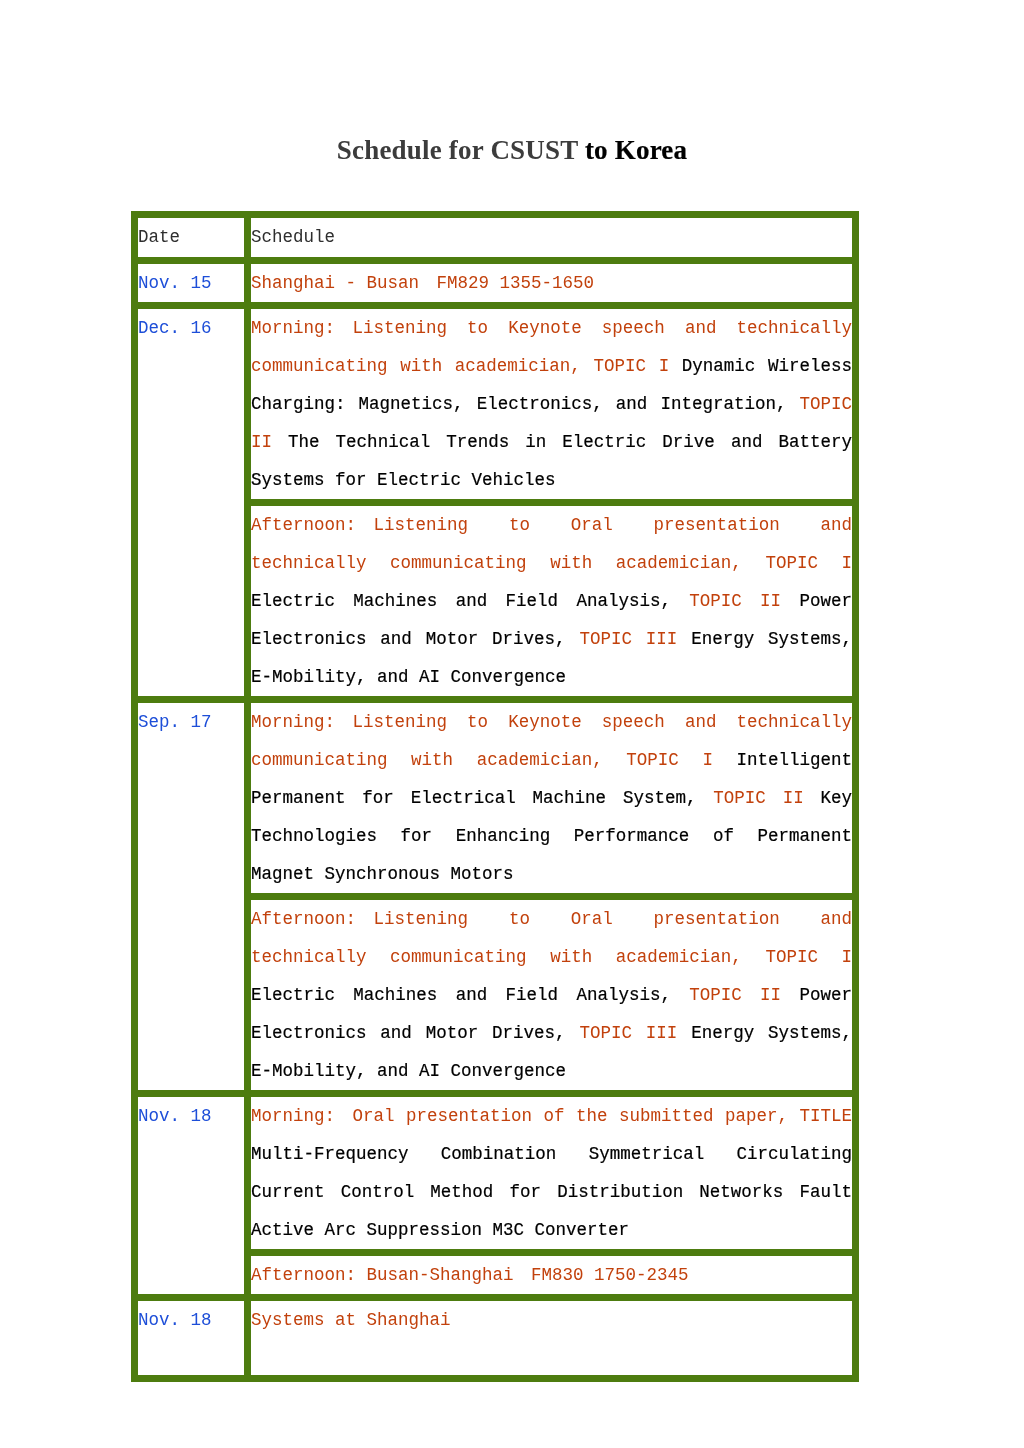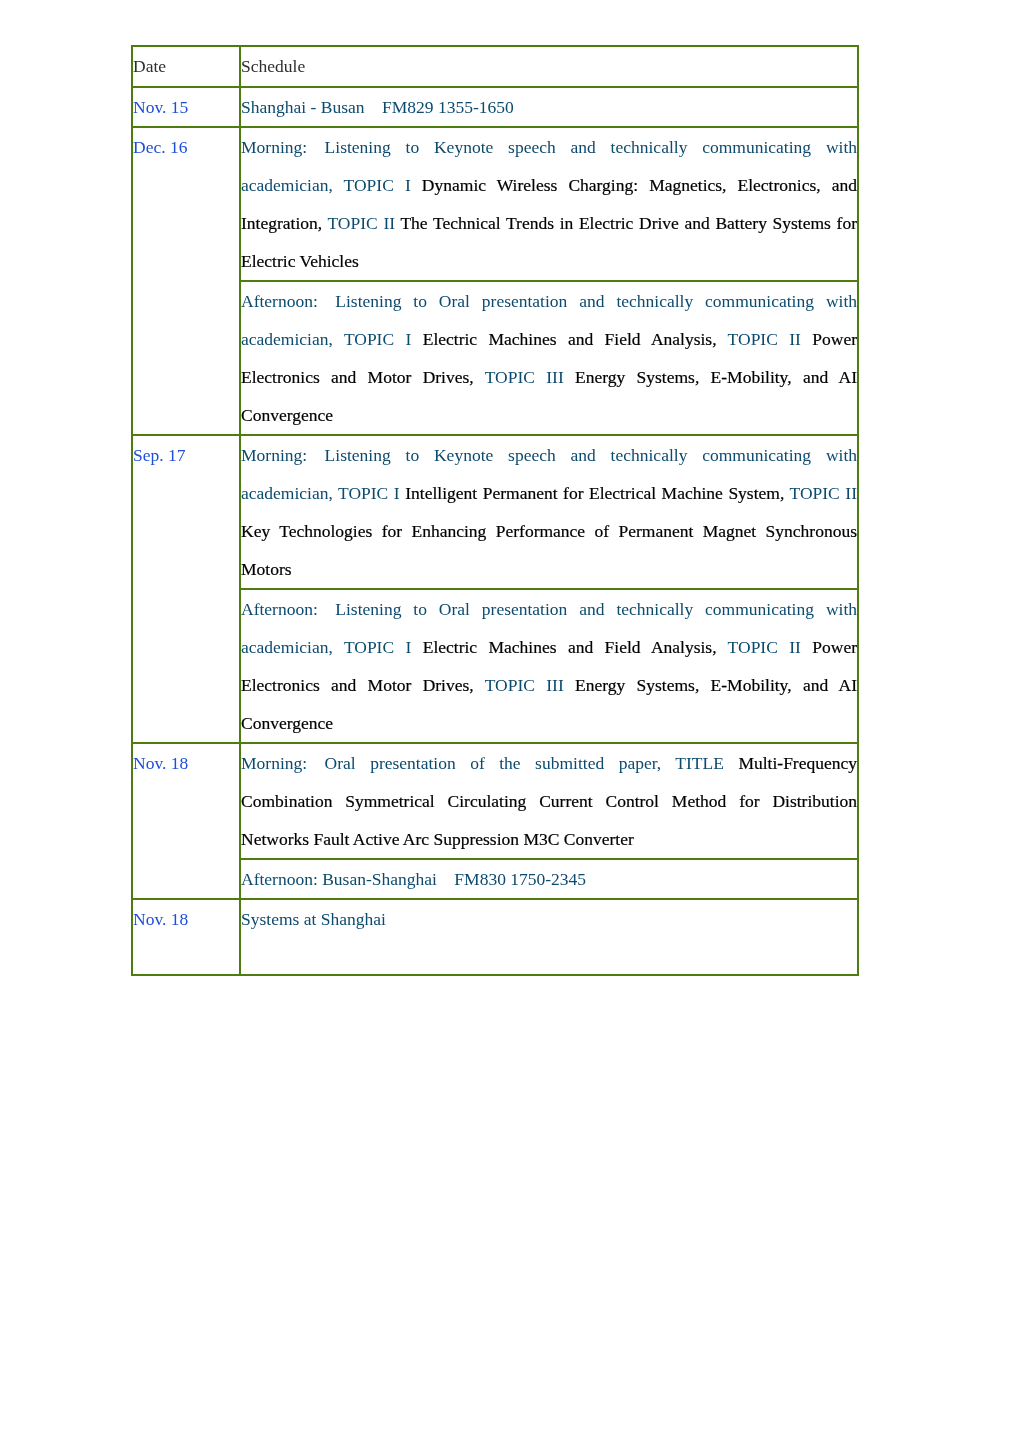--- a/index.html
+++ b/index.html
@@ -30,23 +30,24 @@
 
   table.schedule {
     border-collapse: collapse;
     table-layout: fixed;
     width: 728px;
     margin: 45px 0 0 131px;
     font-size: 17.5px;
     color: #333;
   }
   table.schedule td {
-    border: 2px solid #4d7c0f;
+    border: 7px solid #4d7c0f;
     vertical-align: top;
     padding: 0;
+    font-family: Liberation Mono, monospace;
   }
   td.c-date {
     width: 106px;
     padding-left: 9px;
     padding-right: 4px;
     line-height: 38px;
     white-space: nowrap;
     color: #1d4ed8;
   }
   td.c-sched {
@@ -58,27 +59,28 @@
     line-height: 38px;
     text-align: justify;
   }
   tr.header-row td {
     line-height: 39px;
     color: #2e2e2e;
   }
   tbody tr:last-child td {
     height: 74px;
   }
-  .r-n { color: #0c4a6e; }
+  .r-n { color: #c2410c; }
   .r-e { color: #000; -webkit-text-stroke: 0.2px #000; }
 </style>
 </head>
 <body>
 
 <div class="page">
+  <h1 class="doc-title" id="doc-title"><span class="r-n">Schedule for CSUST </span><span class="r-e">to Korea</span></h1>
 
   <table class="schedule">
     <tbody id="table-body">
       <tr class="header-row">
         <td class="c-date">Date</td>
         <td class="c-sched">Schedule</td>
       </tr>
     <tr>
           <td class="c-date" rowspan="1">Nov. 15</td>
           <td class="c-sched">

